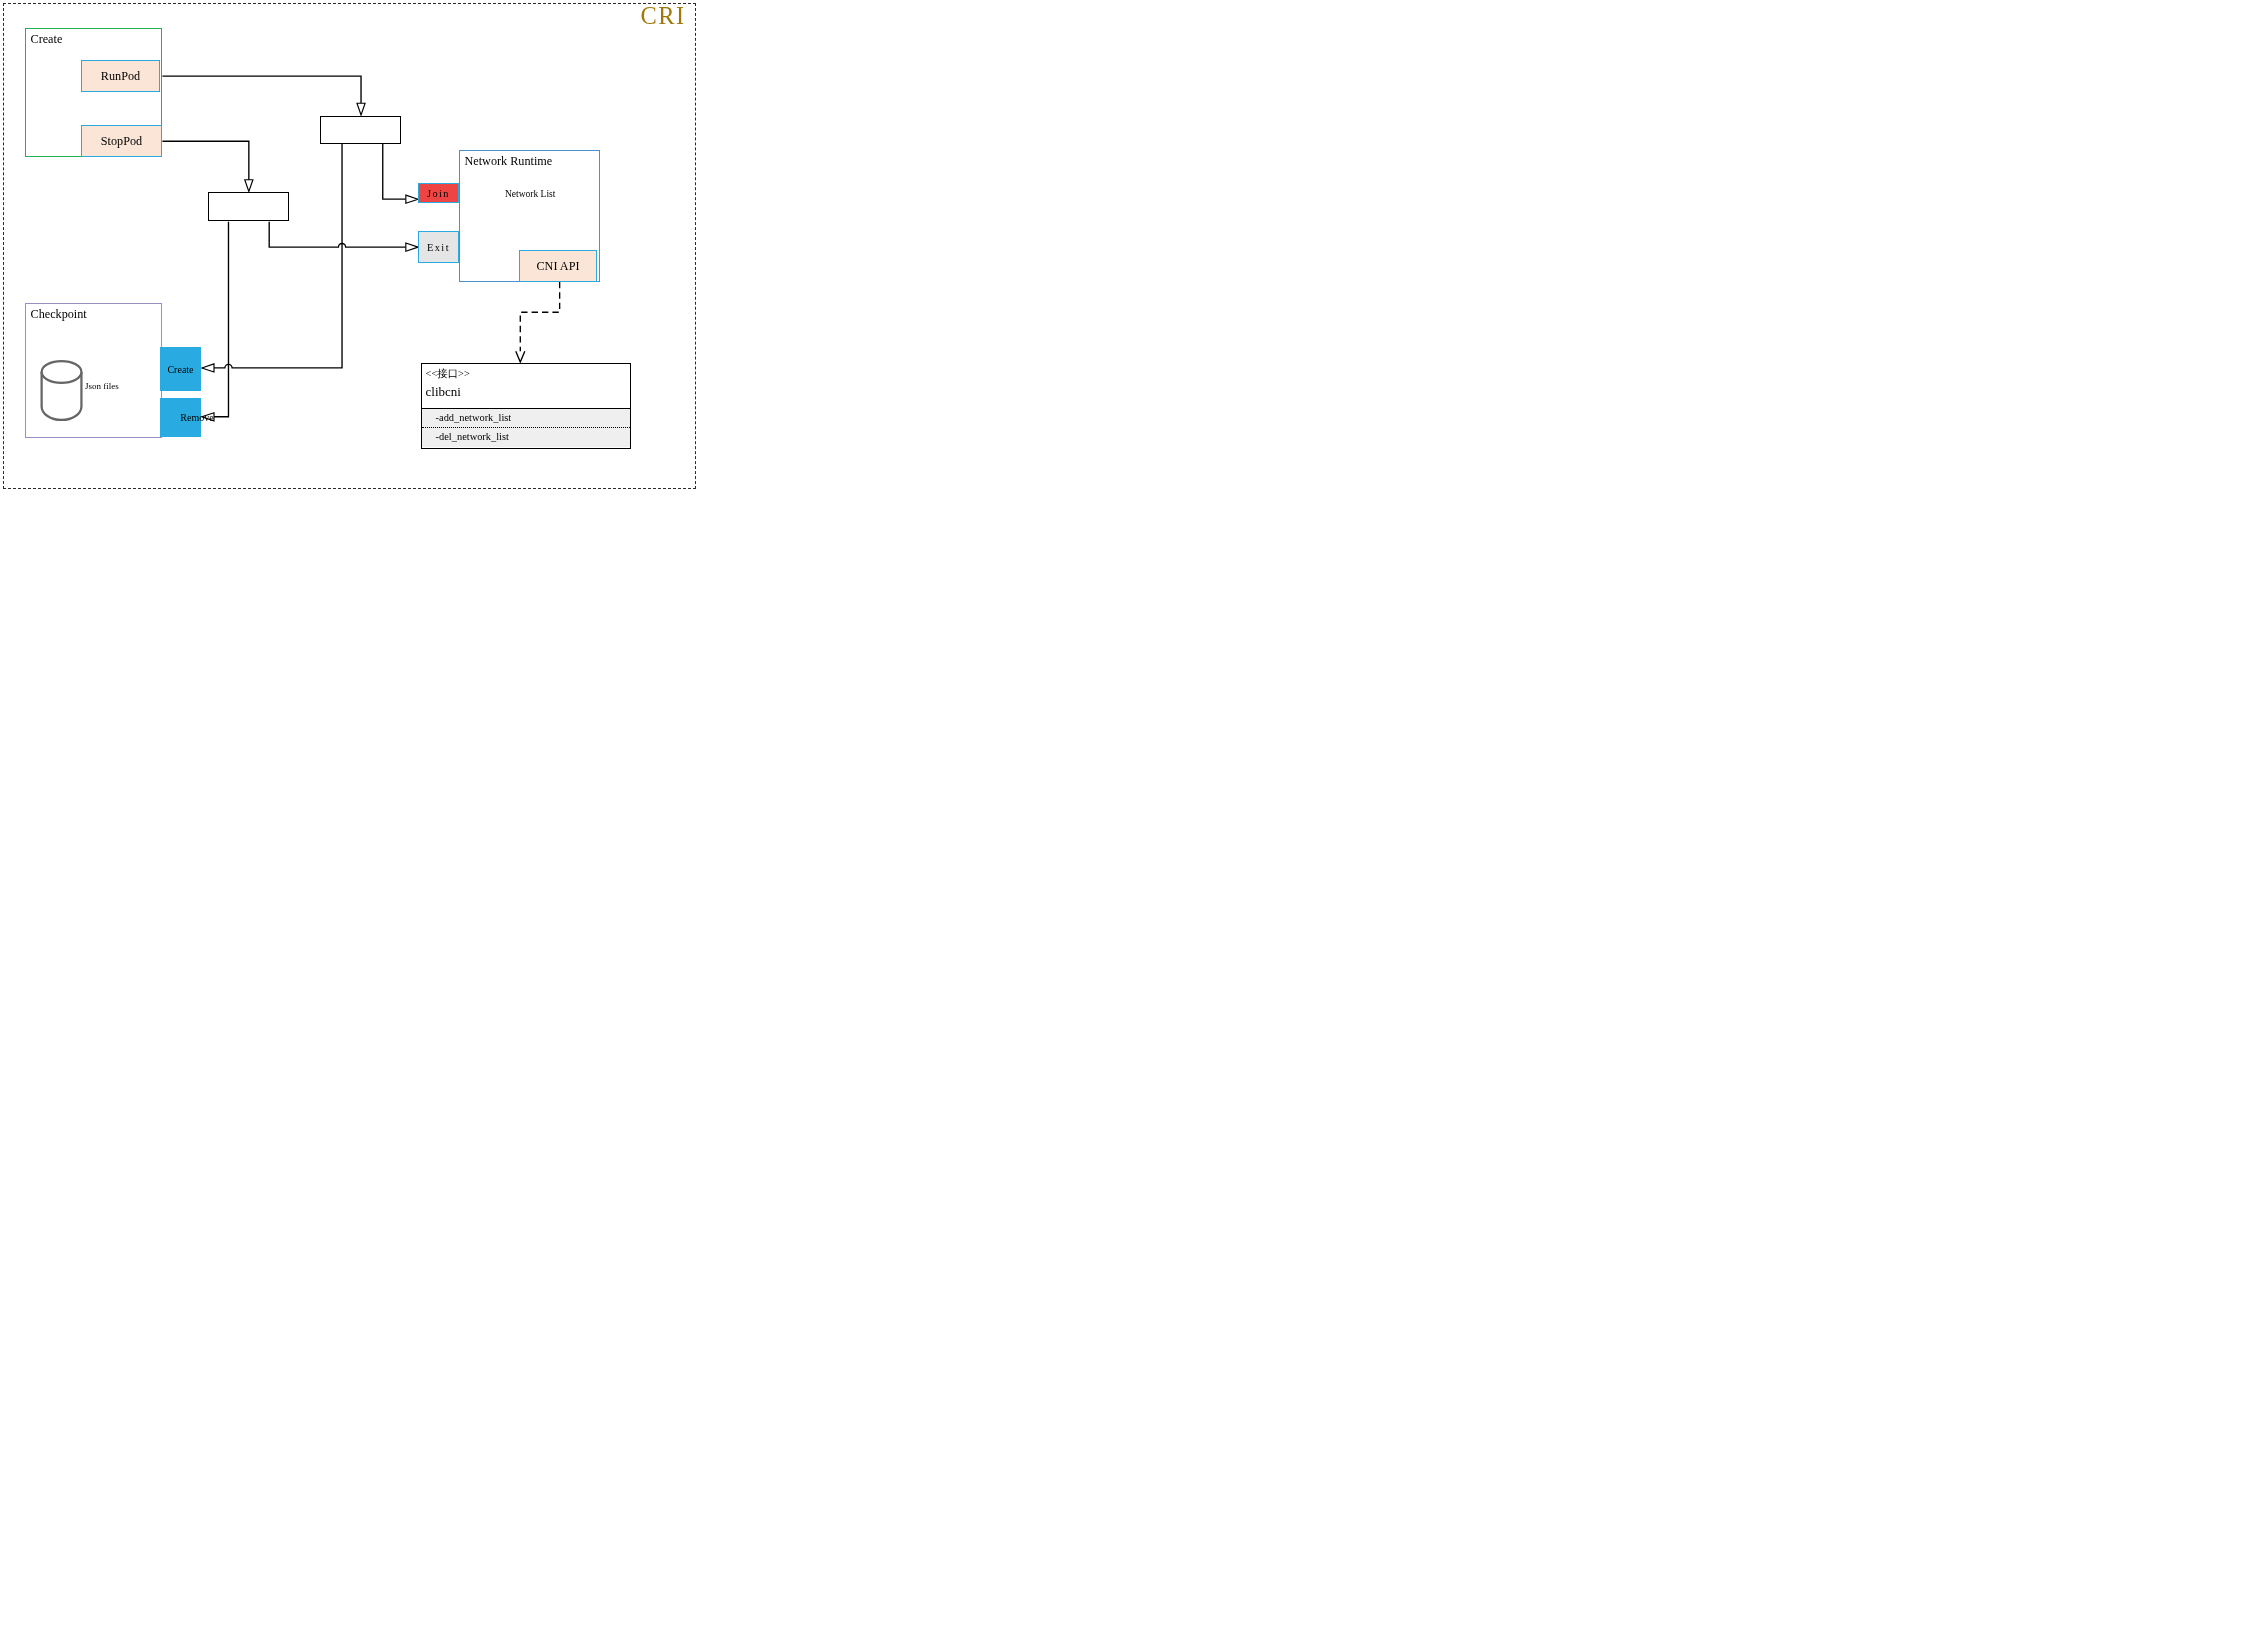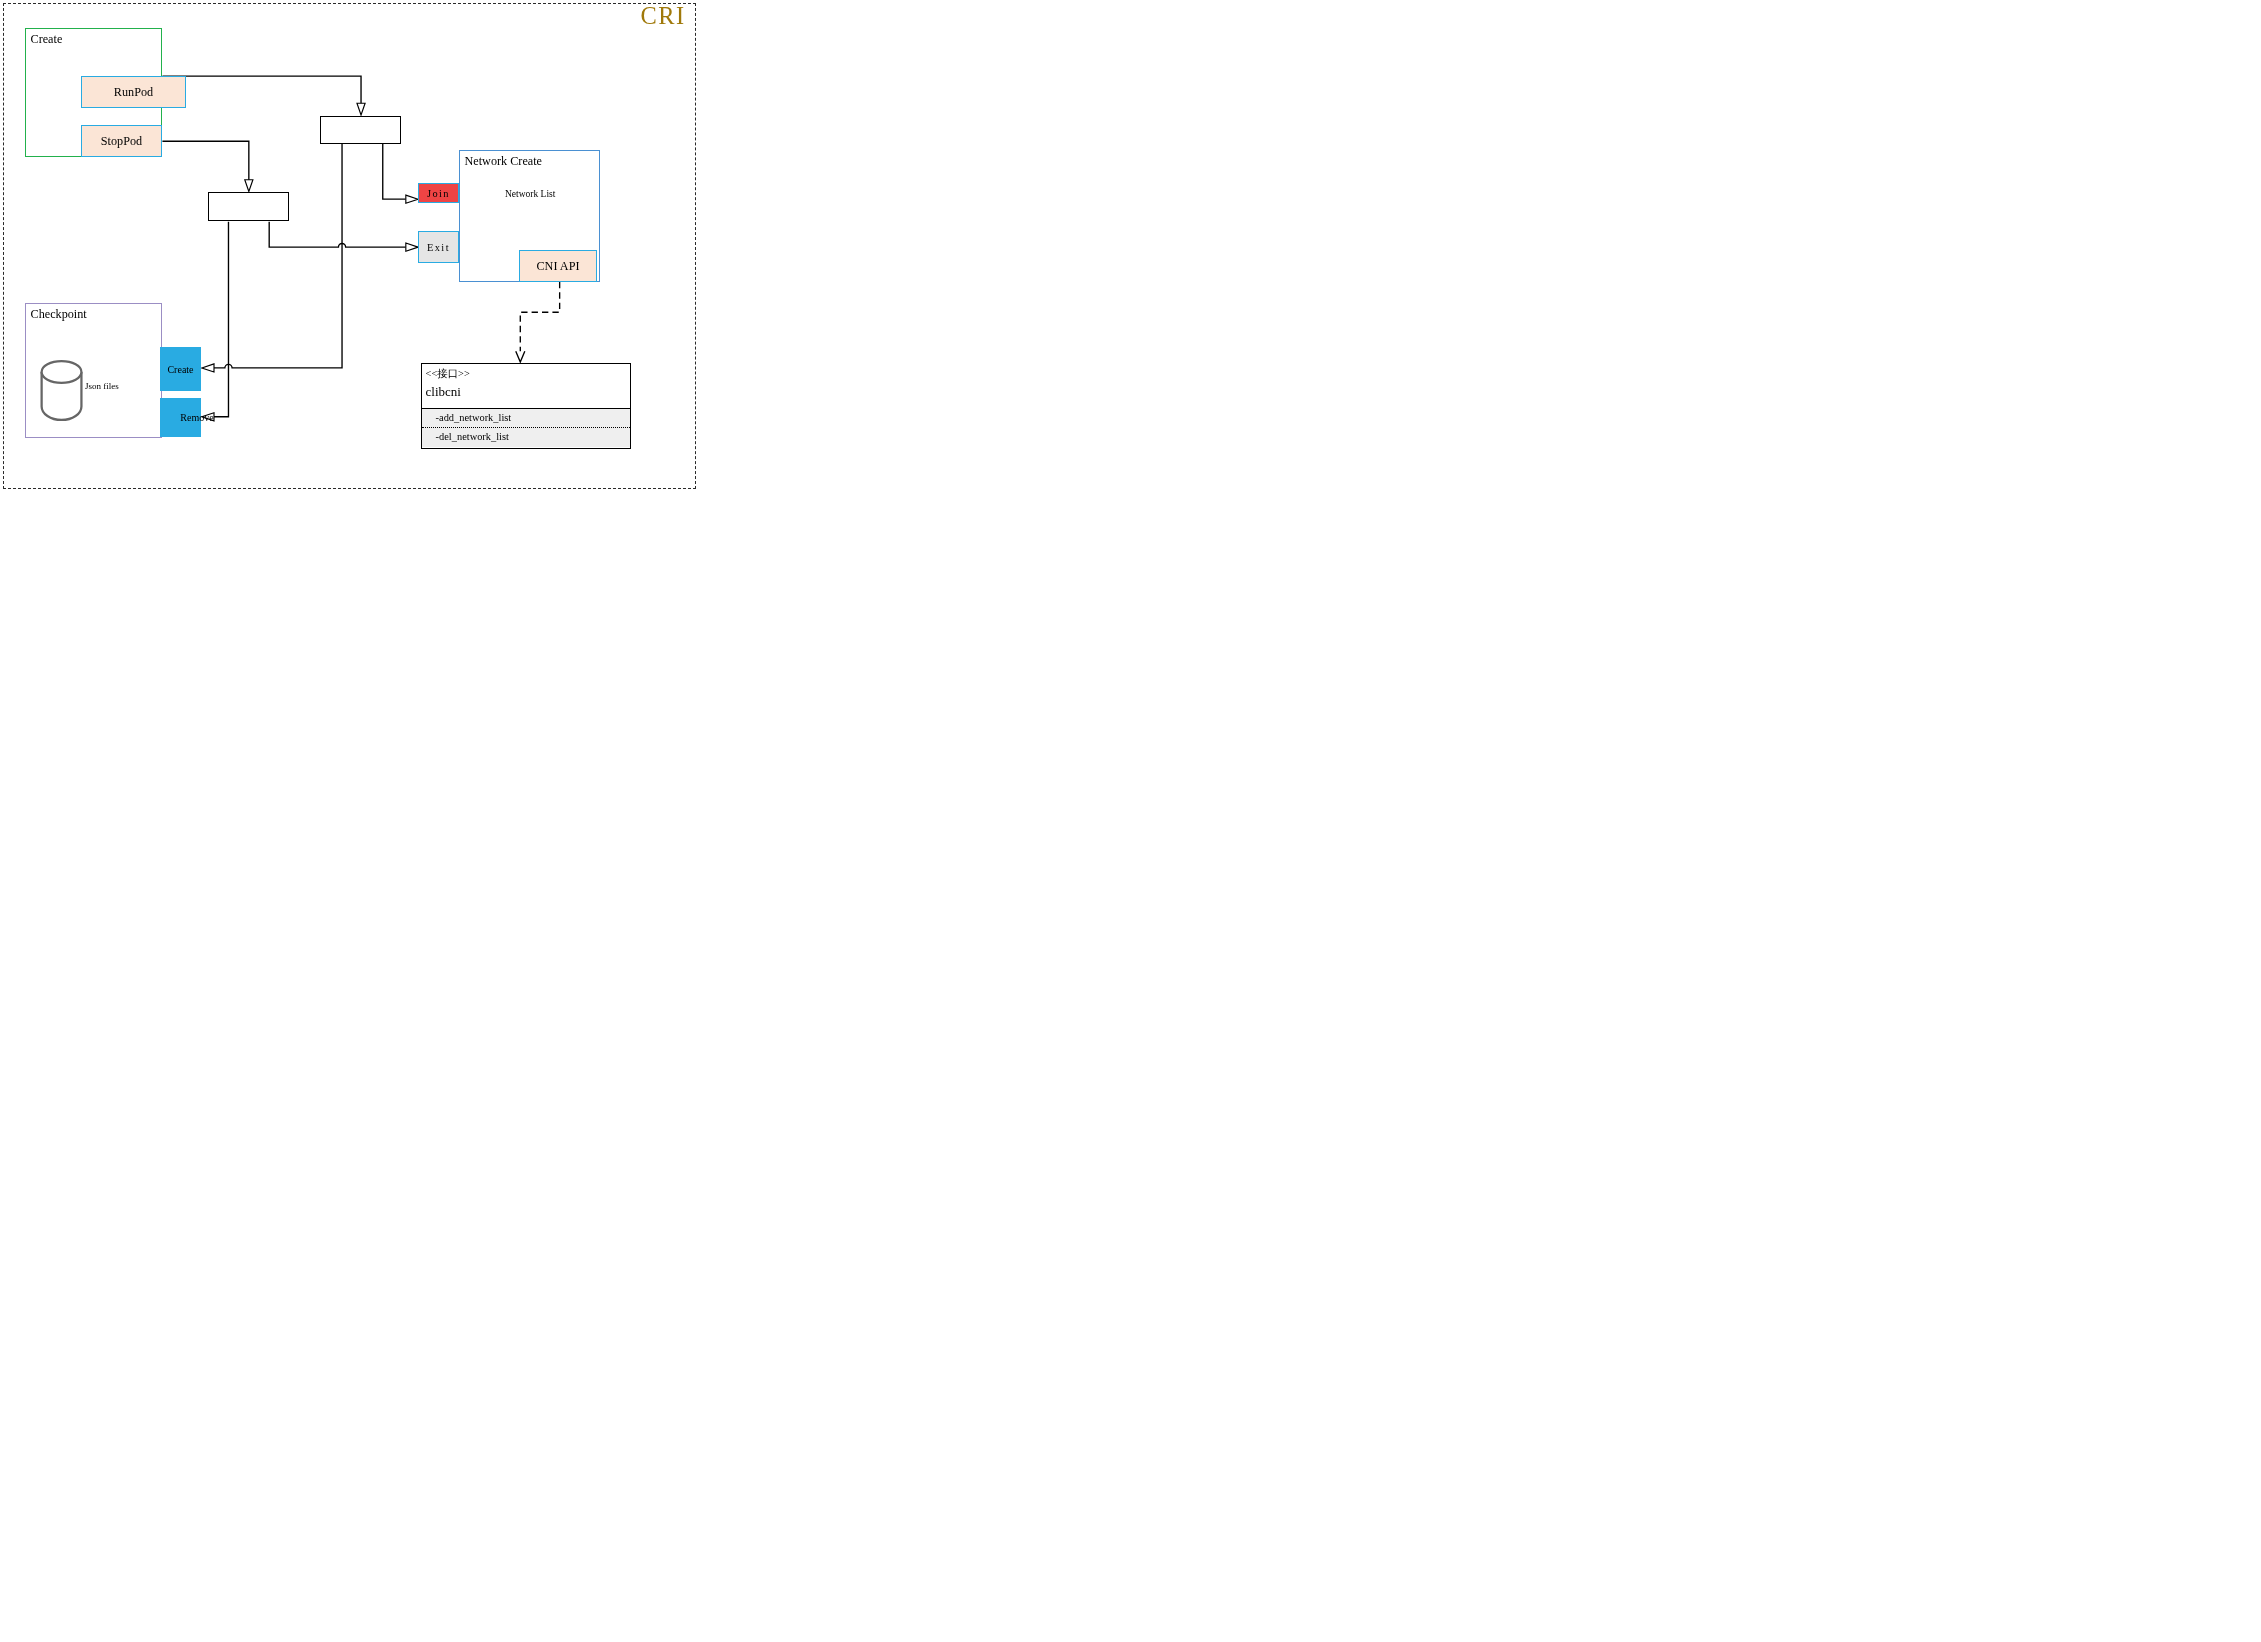--- a/index.html
+++ b/index.html
@@ -11,21 +11,21 @@
   .page-border { position:absolute; inset:2.7px; border:0.9px dashed #2a2a2a; pointer-events:none; }
   .cri-title {
     position:absolute; top:3.6px; right:13.6px; font-size:24.4px; line-height:1;
     color:#A0790A; letter-spacing:1.4px;
   }
   .box { position:absolute; box-sizing:border-box; }
   .frame-label { position:absolute; top:2.7px; left:4.5px; font-size:12.2px; white-space:nowrap; }
   .node { display:flex; align-items:center; justify-content:center; white-space:nowrap; }
 
   #runtime    { left:25px;  top:28px;  width:137px; height:129px; border:0.9px solid #22B14C; background:transparent; }
-  #runpod     { left:81px; top:76px; width:105px; height:32px;  background:#FBE5D6; border:0.9px solid #29ABE2; font-size:12.2px; }
+  #runpod     { left:81px; top:60px; width:79px; height:32px;  background:#FBE5D6; border:0.9px solid #29ABE2; font-size:12.2px; }
   #stoppod    { left:81px; top:125px; width:81px; height:32px;  background:#FBE5D6; border:0.9px solid #29ABE2; font-size:12.2px; }
 
   #junction1  { left:320px; top:116px; width:81px; height:28px;  border:1.4px solid #000; background:#fff; }
   #junction2  { left:208px; top:192px; width:81px; height:29px;  border:1.4px solid #000; background:#fff; }
 
   #netmgr     { left:459px; top:150px; width:141px; height:132px; border:0.9px solid #4A90D2; background:#fff; }
   #join       { left:418px; top:183px; width:41px; height:20px; background:#ef4444; border:0.9px solid #29ABE2; font-size:10.4px; letter-spacing:1.4px; }
   #exit       { left:418px; top:231px; width:41px; height:32px; background:#e5e5e5; border:0.9px solid #29ABE2; font-size:10.4px; letter-spacing:1.4px; }
   #cniapi     { left:519px; top:250px; width:78px; height:32px; background:#FBE5D6; border:0.9px solid #29ABE2; font-size:12.2px; }
 
@@ -103,21 +103,21 @@
     <span>RunPod</span>
   </div>
   <div class="box node" id="stoppod">
     <span>StopPod</span>
   </div>
 
   <div class="box" id="junction1"></div>
   <div class="box" id="junction2"></div>
 
   <div class="box" id="netmgr">
-    <div class="frame-label">Network Create</div>
+    <div class="frame-label">Network Runtime</div>
   </div>
   <div class="float-label" id="networklist-label">Network List</div>
   <div class="box node" id="join">
     <span>Join</span>
   </div>
   <div class="box node" id="exit">
     <span>Exit</span>
   </div>
   <div class="box node" id="cniapi">
     <span>CNI API</span>

